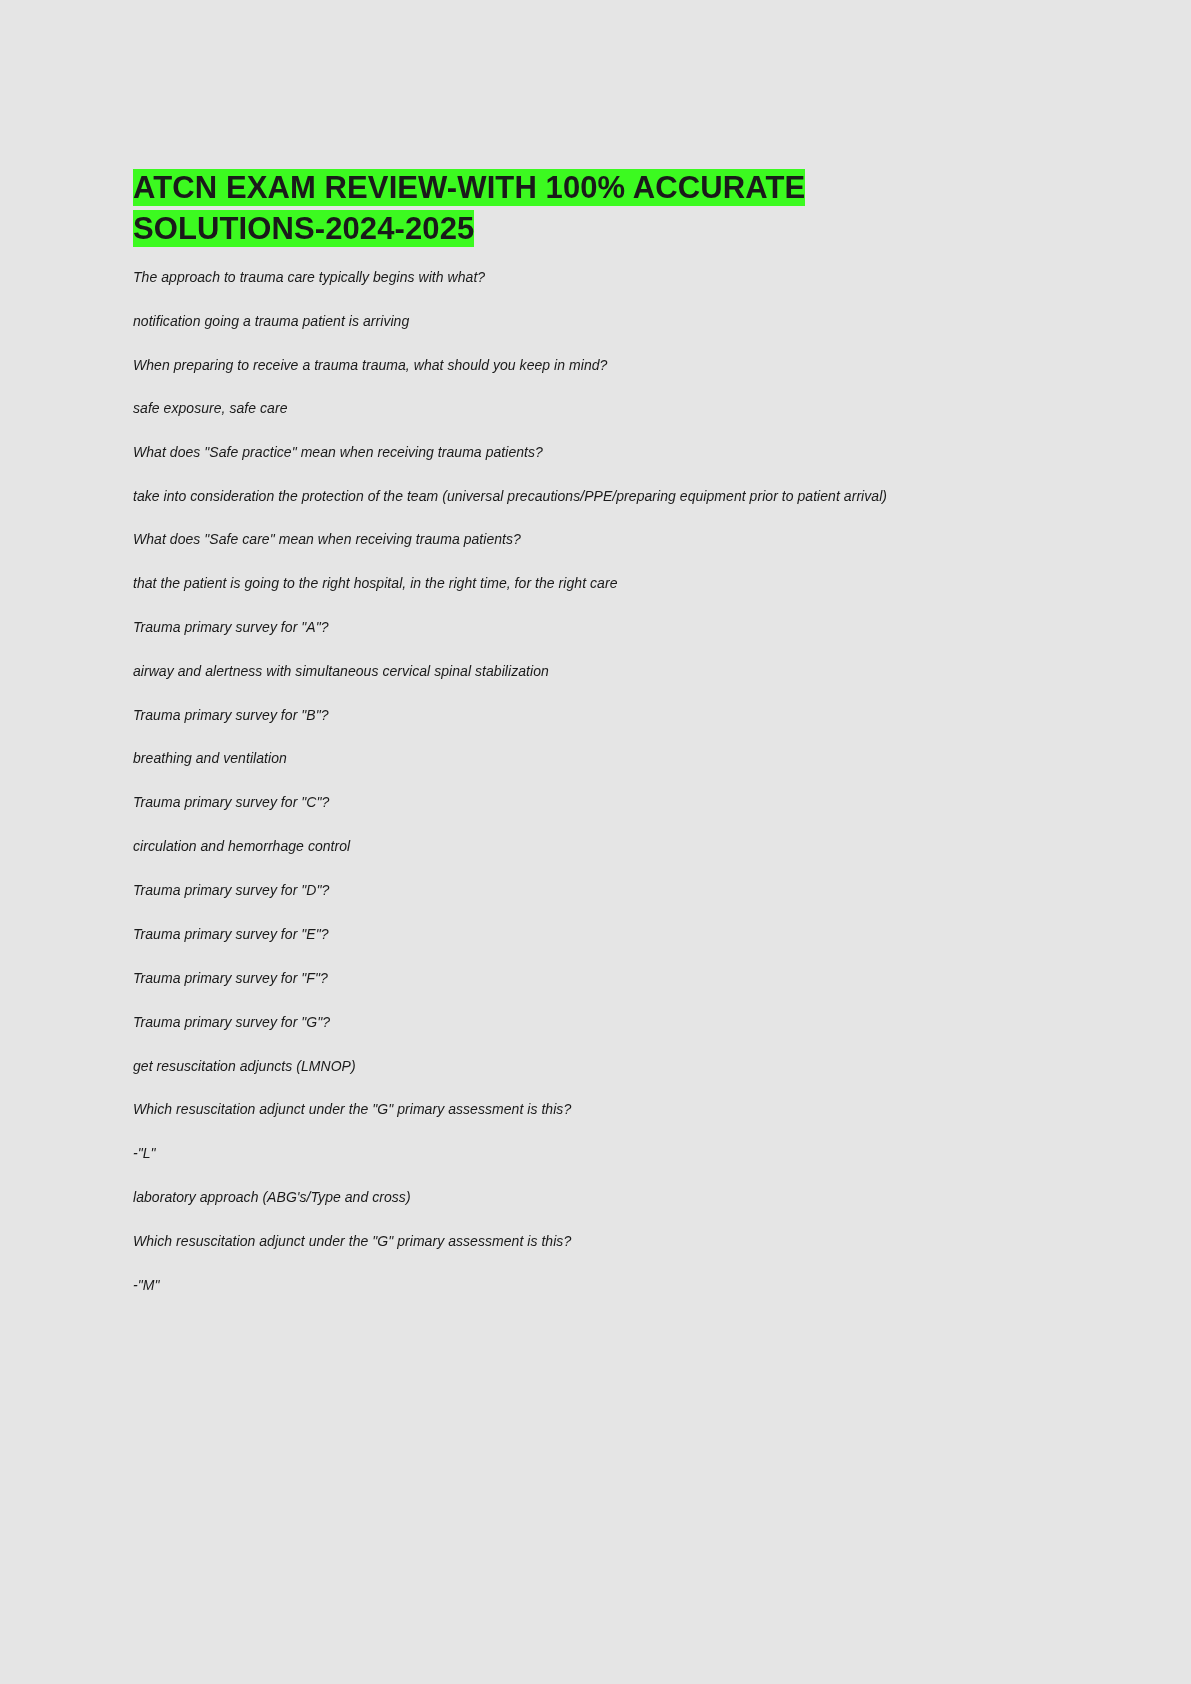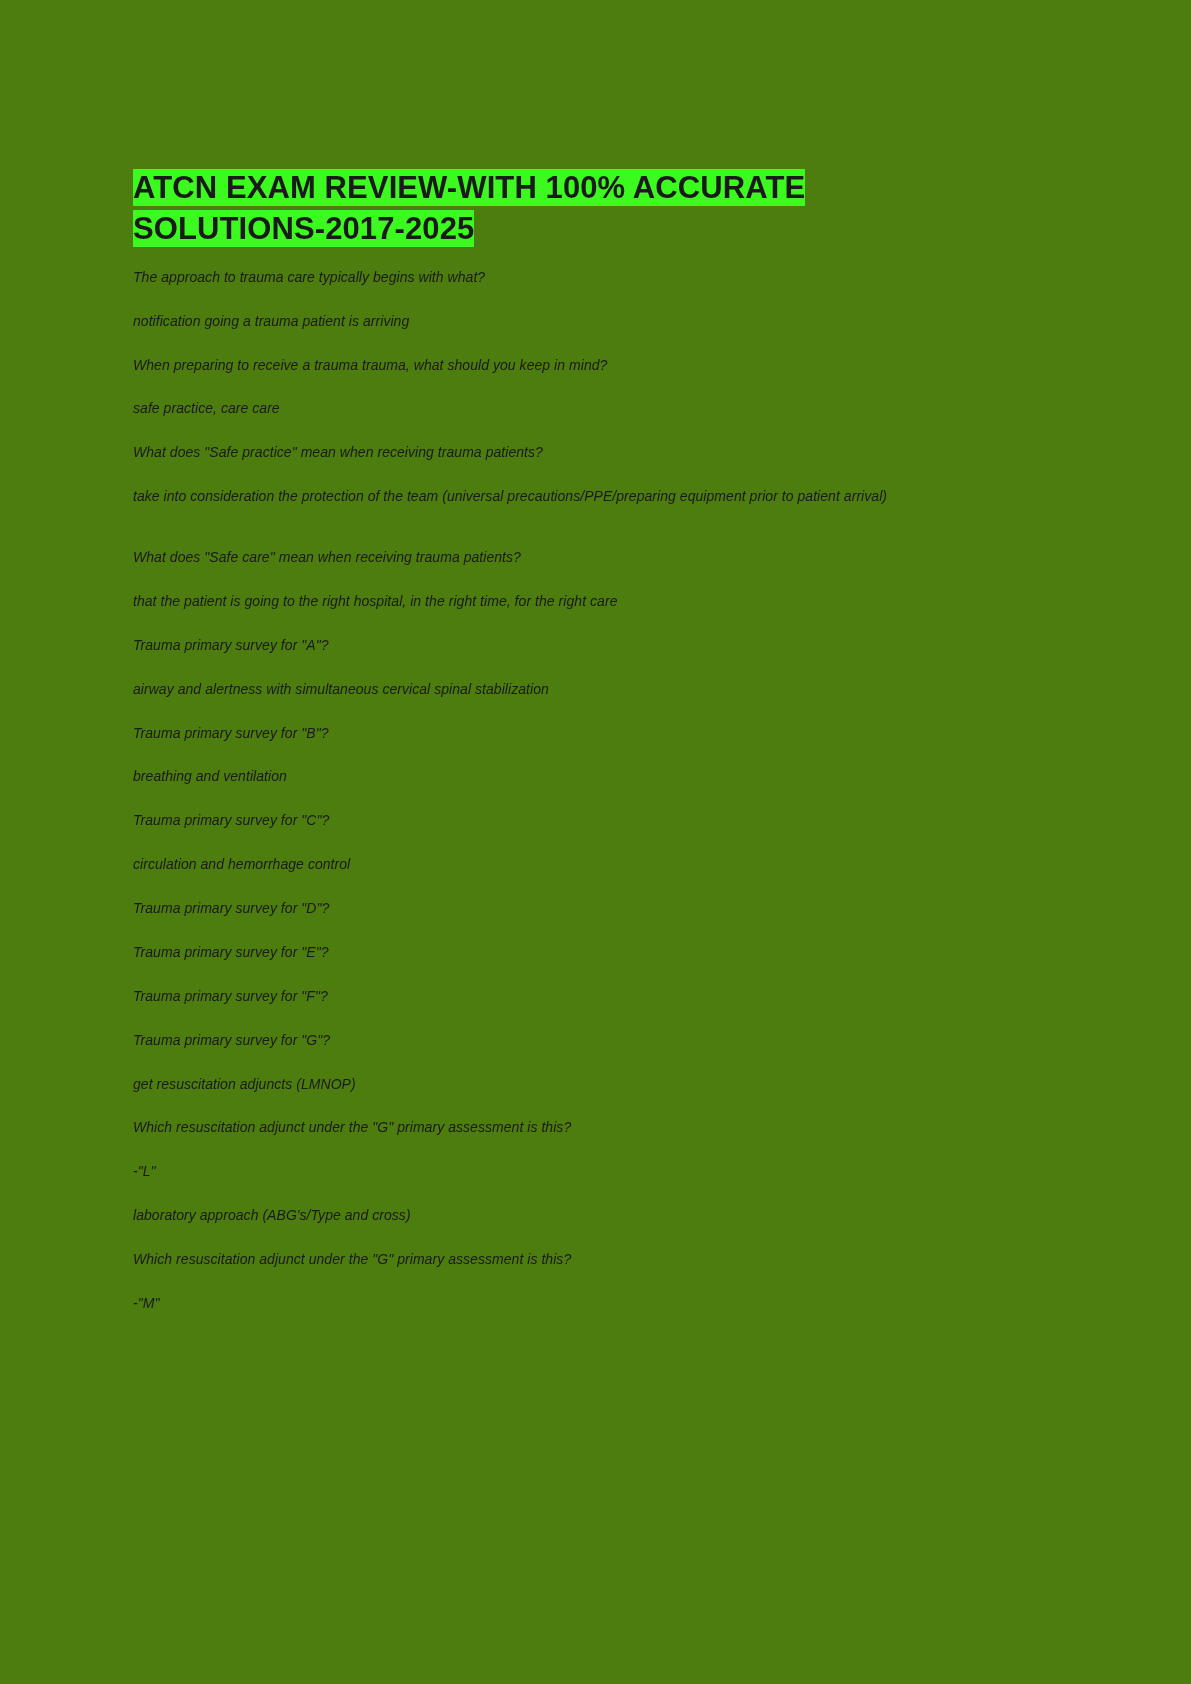--- a/index.html
+++ b/index.html
@@ -14,21 +14,21 @@
     color: #1a1a1a;
     position: relative;
     overflow: hidden;
   }
   .page {
     position: absolute;
     left: 0;
     top: 0;
     width: 1191px;
     height: 1684px;
-    background: #4d7c0f;
+    background: #e5e5e5;
   }
   .content {
     position: absolute;
     left: 133px;
     top: 168px;
     width: 880px;
   }
   .doc-title {
     font-size: 31px;
     font-weight: bold;
@@ -43,35 +43,35 @@
     padding: 1px 0;
   }
   .para {
     font-size: 14px;
     line-height: 1.42;
     margin: 0 0 24px 0;
     letter-spacing: 0.05px;
     font-style: italic;
   }
   .para.wrap {
-    margin-bottom: 41px;
+    margin-bottom: 23px;
   }
 </style>
 </head>
 <body>
 
 <div class="page">
   <div class="content">
 
-    <h1 class="doc-title"><span class="hl"> ATCN EXAM REVIEW-WITH 100% ACCURATE</span><br><span class="hl">SOLUTIONS-2017-2025</span></h1>
+    <h1 class="doc-title"><span class="hl"> ATCN EXAM REVIEW-WITH 100% ACCURATE</span><br><span class="hl">SOLUTIONS-2024-2025</span></h1>
 
     <p class="para">The approach to trauma care typically begins with what?</p>
     <p class="para">notification going a trauma patient is arriving</p>
     <p class="para">When preparing to receive a trauma trauma, what should you keep in mind?</p>
-    <p class="para">safe practice, care care</p>
+    <p class="para">safe exposure, safe care</p>
     <p class="para">What does "Safe practice" mean when receiving trauma patients?</p>
     <p class="para wrap">take into consideration the protection of the team (universal precautions/PPE/preparing equipment prior to patient arrival)</p>
     <p class="para">What does "Safe care" mean when receiving trauma patients?</p>
     <p class="para">that the patient is going to the right hospital, in the right time, for the right care</p>
     <p class="para">Trauma primary survey for "A"?</p>
     <p class="para">airway and alertness with simultaneous cervical spinal stabilization</p>
     <p class="para">Trauma primary survey for "B"?</p>
     <p class="para">breathing and ventilation</p>
     <p class="para">Trauma primary survey for "C"?</p>
     <p class="para">circulation and hemorrhage control</p>

